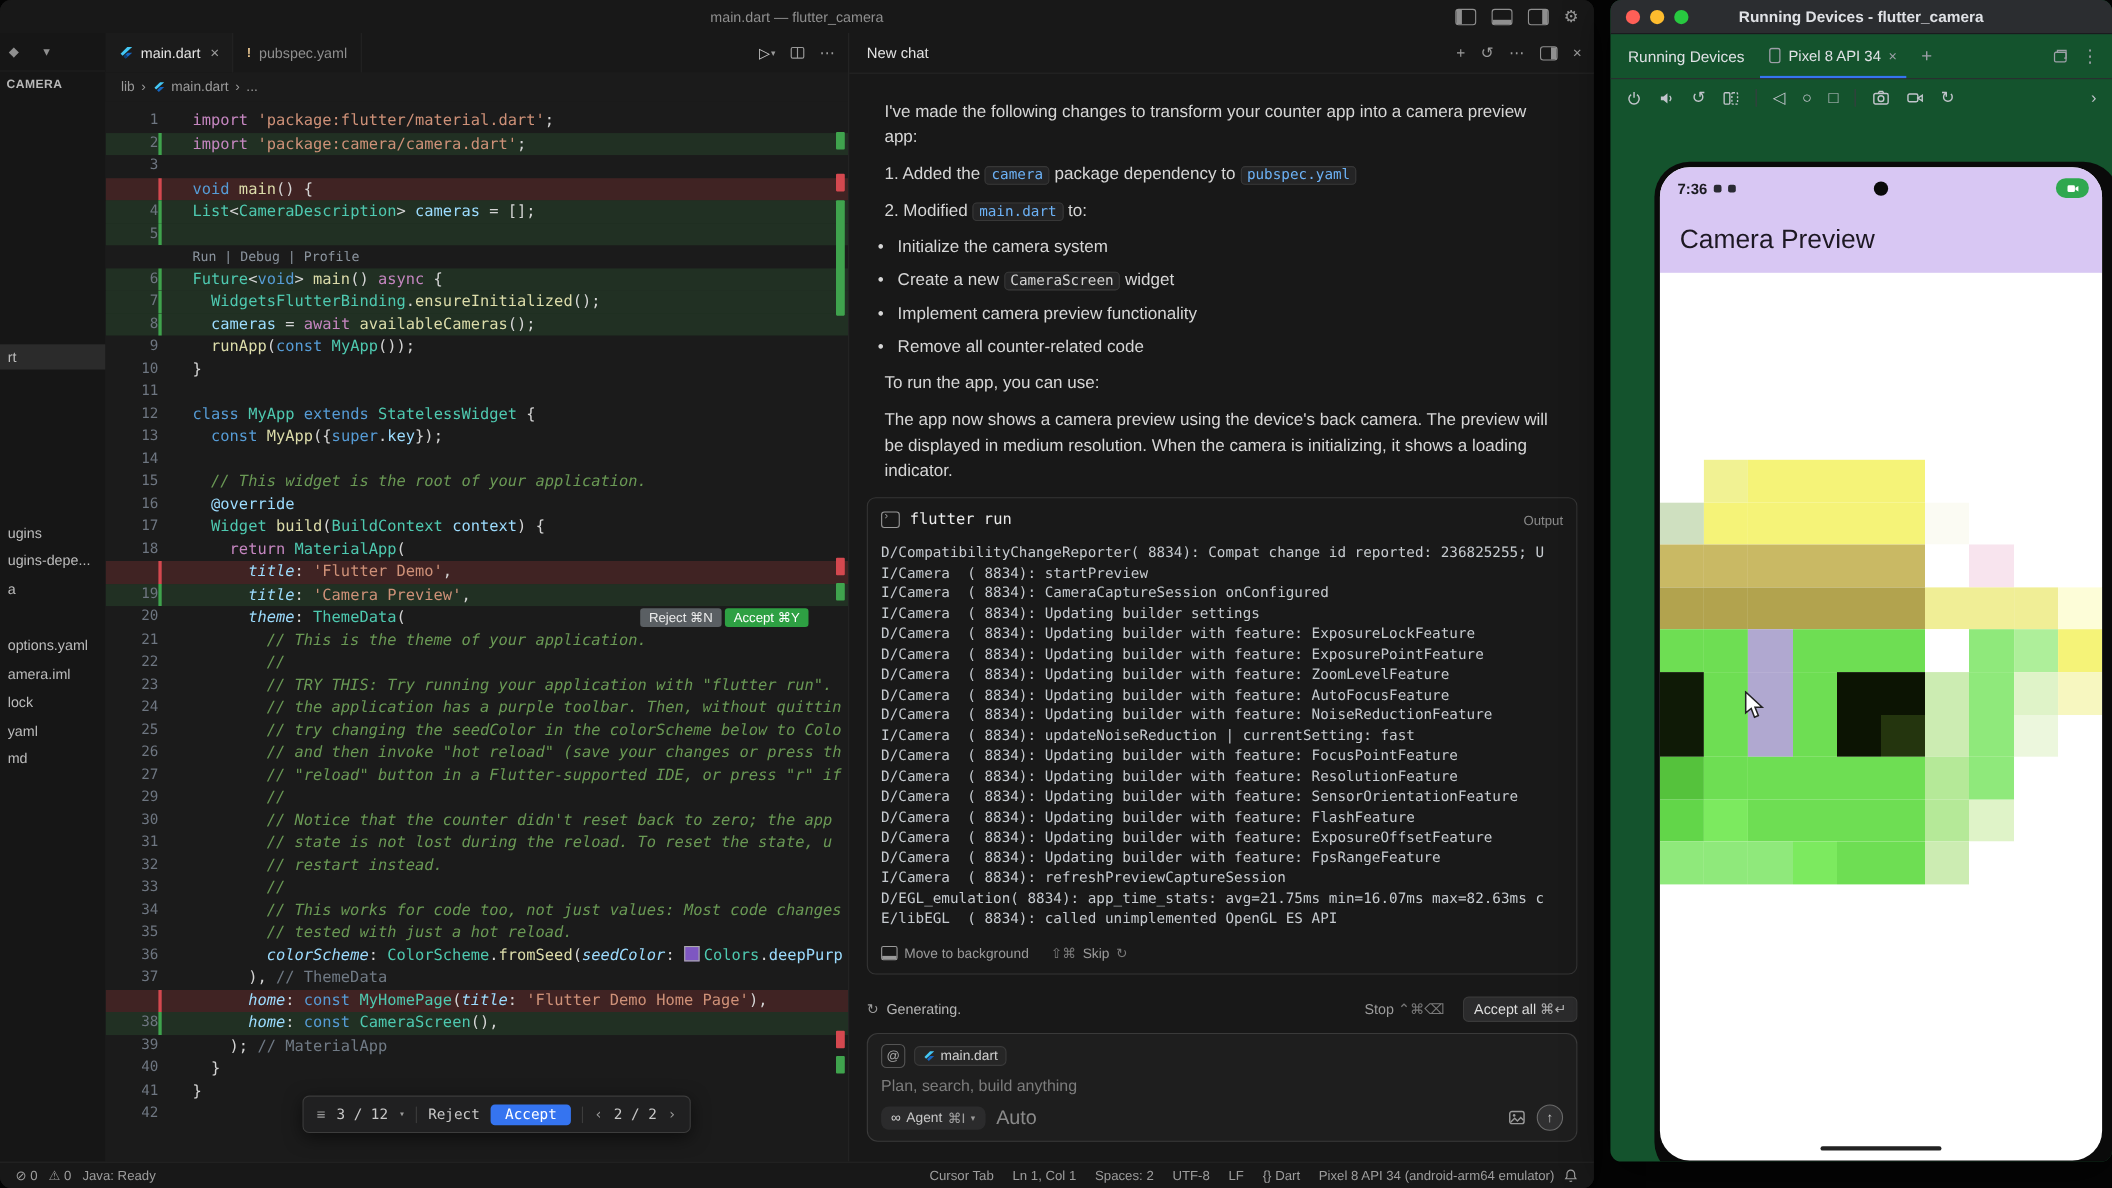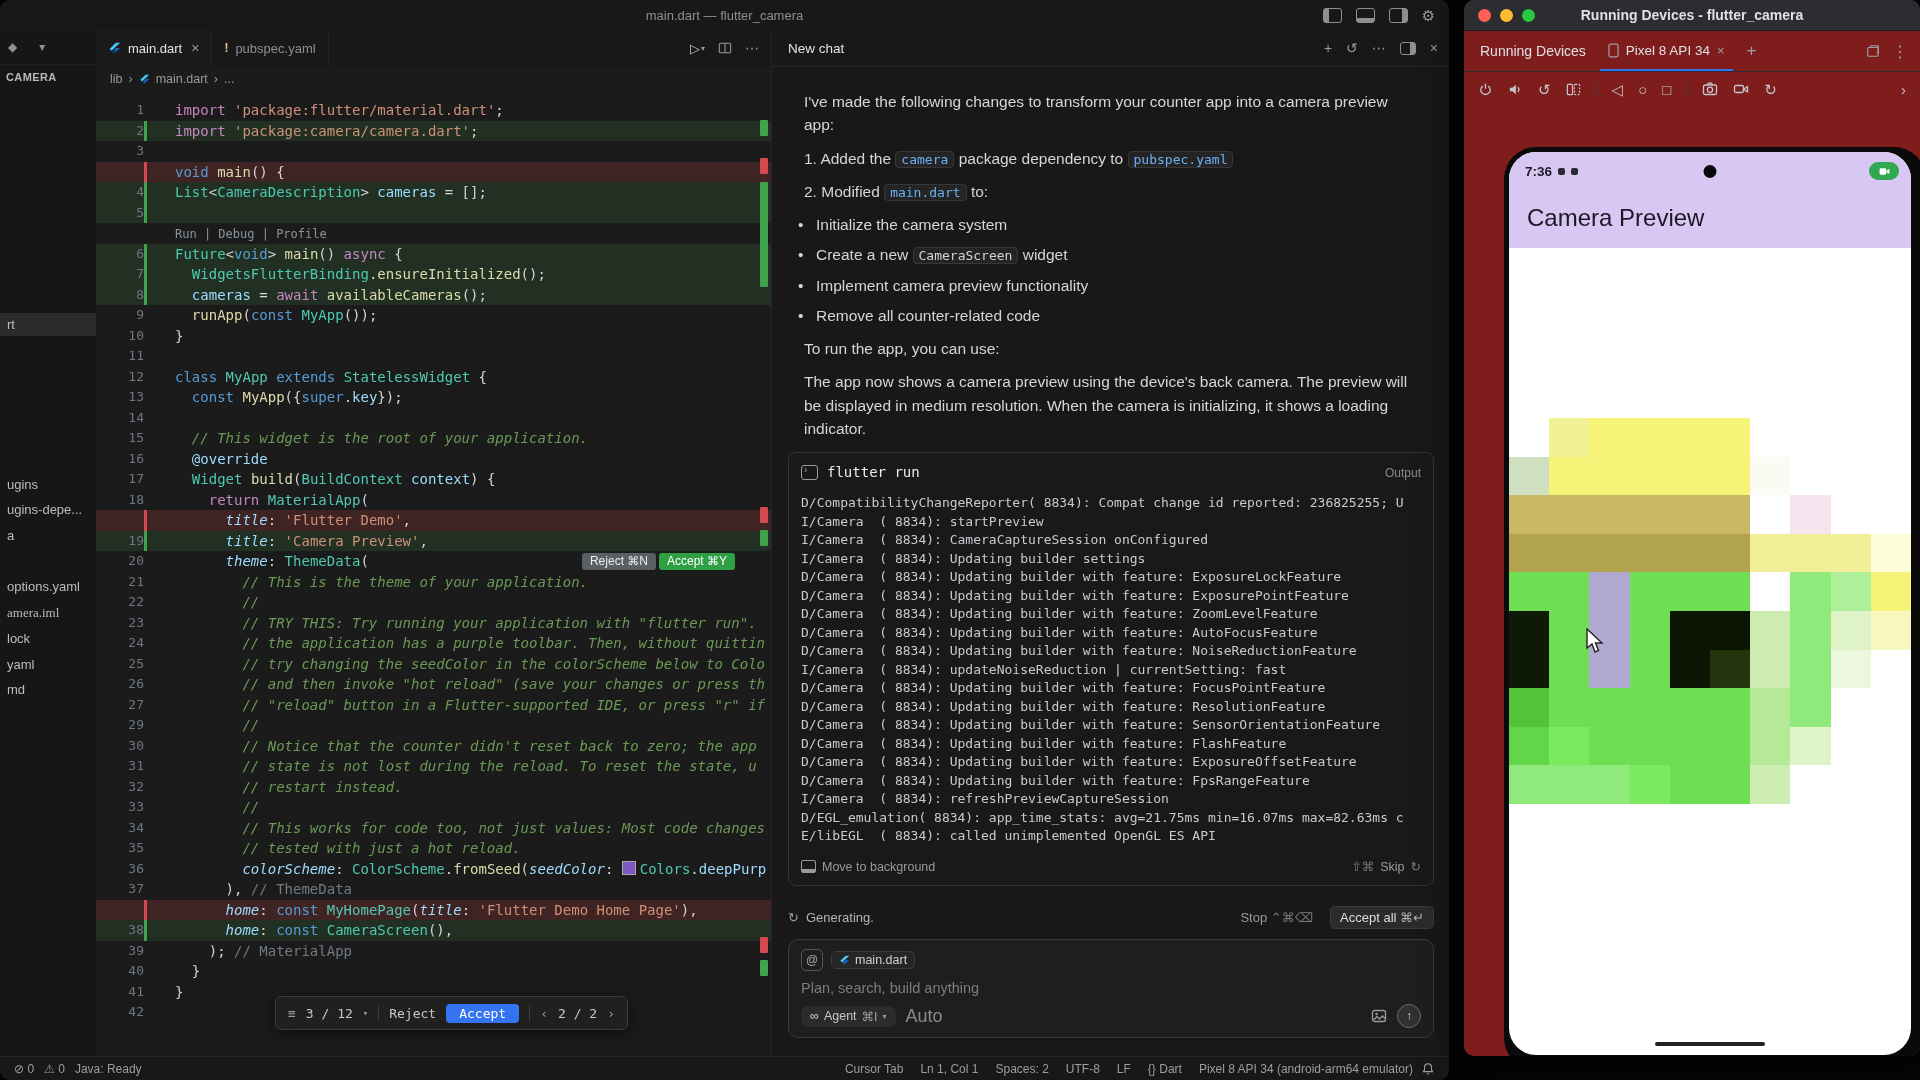--- a/index.html
+++ b/index.html
@@ -79,21 +79,21 @@
   .chip{font-family:"DejaVu Sans Mono",monospace;font-size:13px;background:#242425;border:1px solid #373737;border-radius:4px;padding:0 5px;color:#d4d4d4}
   .chip.blue{color:#6cb1f5}
   .run-card{margin-top:12px;border:1px solid #343434;border-radius:8px;background:#191919;overflow:hidden}
   .rc-head{display:flex;align-items:center;gap:9px;padding:9px 12px}
   .term-ic{width:15px;height:13px;border:1.2px solid #9a9a9a;border-radius:3px;position:relative;flex:none}
   .term-ic::before{content:"›";position:absolute;left:2px;top:-4px;font-size:10px;color:#9a9a9a}
   .rc-cmd{font-family:"DejaVu Sans Mono",monospace;font-size:14px;color:#eaeaea}
   .rc-out{font-size:12px;color:#8a8a8a}
   .rc-body{padding:2px 12px 6px;font-family:"DejaVu Sans Mono",monospace;font-size:13px;line-height:18.5px;color:#c6cbd0;overflow:hidden}
   .tline{white-space:pre;overflow:hidden}
-  .rc-foot{display:flex;justify-content:space-between;gap:20px;padding:6px 12px 9px;font-size:12.5px;color:#9a9a9a}
+  .rc-foot{display:flex;justify-content:flex-start;gap:20px;padding:6px 12px 9px;font-size:12.5px;color:#9a9a9a}
   .rc-act{display:flex;align-items:center;gap:6px}
   .win-ic{width:13px;height:11px;border:1.2px solid #9a9a9a;border-radius:2px;position:relative;display:inline-block}
   .win-ic::after{content:"";position:absolute;left:0;right:0;bottom:0;height:3px;background:#9a9a9a}
   .chat-bottom{position:absolute;left:16px;right:16px;bottom:18px}
   .gen-row{display:flex;align-items:center;gap:7px;font-size:13px;color:#b5b5b5;margin-bottom:10px}
   .spin{color:#9a9a9a}
   .stop{color:#9a9a9a;margin-right:10px}
   .accept-all{background:#2b2b2c;border:1px solid #3a3a3a;border-radius:5px;padding:3px 9px;color:#dedede}
   .input-card{border:1px solid #3a3a3a;border-radius:10px;background:#1e1e1e;padding:9px 12px}
   .ic-row1{display:flex;align-items:center;gap:8px}
@@ -109,21 +109,21 @@
   .img-ic{display:flex}
   .send{width:22px;height:22px;border-radius:50%;background:#303031;border:1px solid #6a6a6a;color:#cfcfcf;font-size:12px;display:flex;align-items:center;justify-content:center}
 
   
   .statusbar{position:absolute;left:0;bottom:0;width:1449px;height:24px;background:#181818;border-top:1px solid #252525;display:flex;align-items:center;padding:0 14px;gap:8px;font-size:12px;color:#9d9d9d;box-sizing:border-box}
   .st-left{display:flex;align-items:center;gap:10px}
   .st-right{margin-left:auto;display:flex;align-items:center;gap:17px}
   .st-item{white-space:nowrap}
 
   
-  #devices-window{position:absolute;left:1464px;top:0;width:456px;height:1056px;background:#7f1d1d;border-radius:10px;overflow:hidden;box-shadow:0 10px 40px rgba(0,0,0,.6)}
+  #devices-window{position:absolute;left:1464px;top:0;width:456px;height:1056px;background:#14532d;border-radius:10px;overflow:hidden;box-shadow:0 10px 40px rgba(0,0,0,.6)}
   .dev-titlebar{position:relative;height:30px;background:#2b2d30;border-bottom:1px solid #1a1b1e;display:flex;align-items:center;justify-content:center}
   .lights{position:absolute;left:14px;top:9px;display:flex;gap:9px}
   .light{width:13px;height:13px;border-radius:50%}
   .l-close{background:#ff5f57}.l-min{background:#febc2e}.l-zoom{background:#28c840}
   .dev-title{font-size:14px;font-weight:bold;color:#dfe1e5}
   .dev-tabrow{height:40px;display:flex;align-items:center;gap:14px;padding:0 12px;border-bottom:1px solid #2b2d30}
   .dev-panel-label{font-size:14px;color:#dfe1e5;padding-left:4px}
   .dev-tab{display:flex;align-items:center;gap:7px;font-size:13.5px;color:#dfe1e5;height:40px;padding:0 8px;border-bottom:2px solid #3574f0;box-sizing:border-box}
   .dev-tab .x{color:#9da0a8;font-size:13px}
   .dev-add{color:#9da0a8;font-size:17px}
@@ -172,21 +172,21 @@
         <span>◆</span>
         <span>▾</span>
       </div>
       <div class="sb-section">CAMERA</div>
       <div class="sb-items">
           <div class="sb-item sel" style="top: 228px;">rt</div>
           <div class="sb-item" style="top: 388px;">ugins</div>
           <div class="sb-item" style="top: 413px;">ugins-depe...</div>
           <div class="sb-item" style="top: 439px;">a</div>
           <div class="sb-item" style="top: 490px;">options.yaml</div>
-          <div class="sb-item" style="top: 516px; font-family: Liberation Serif, serif;">amera.iml</div>
+          <div class="sb-item" style="top: 516px;">amera.iml</div>
           <div class="sb-item" style="top: 542px;">lock</div>
           <div class="sb-item" style="top: 568px;">yaml</div>
           <div class="sb-item" style="top: 593px;">md</div>
         </div>
     </aside>
 
     <section class="editor">
       <div class="tabbar">
         <div class="tab active">
           <svg viewBox="0 0 16 16" width="13" height="13">

